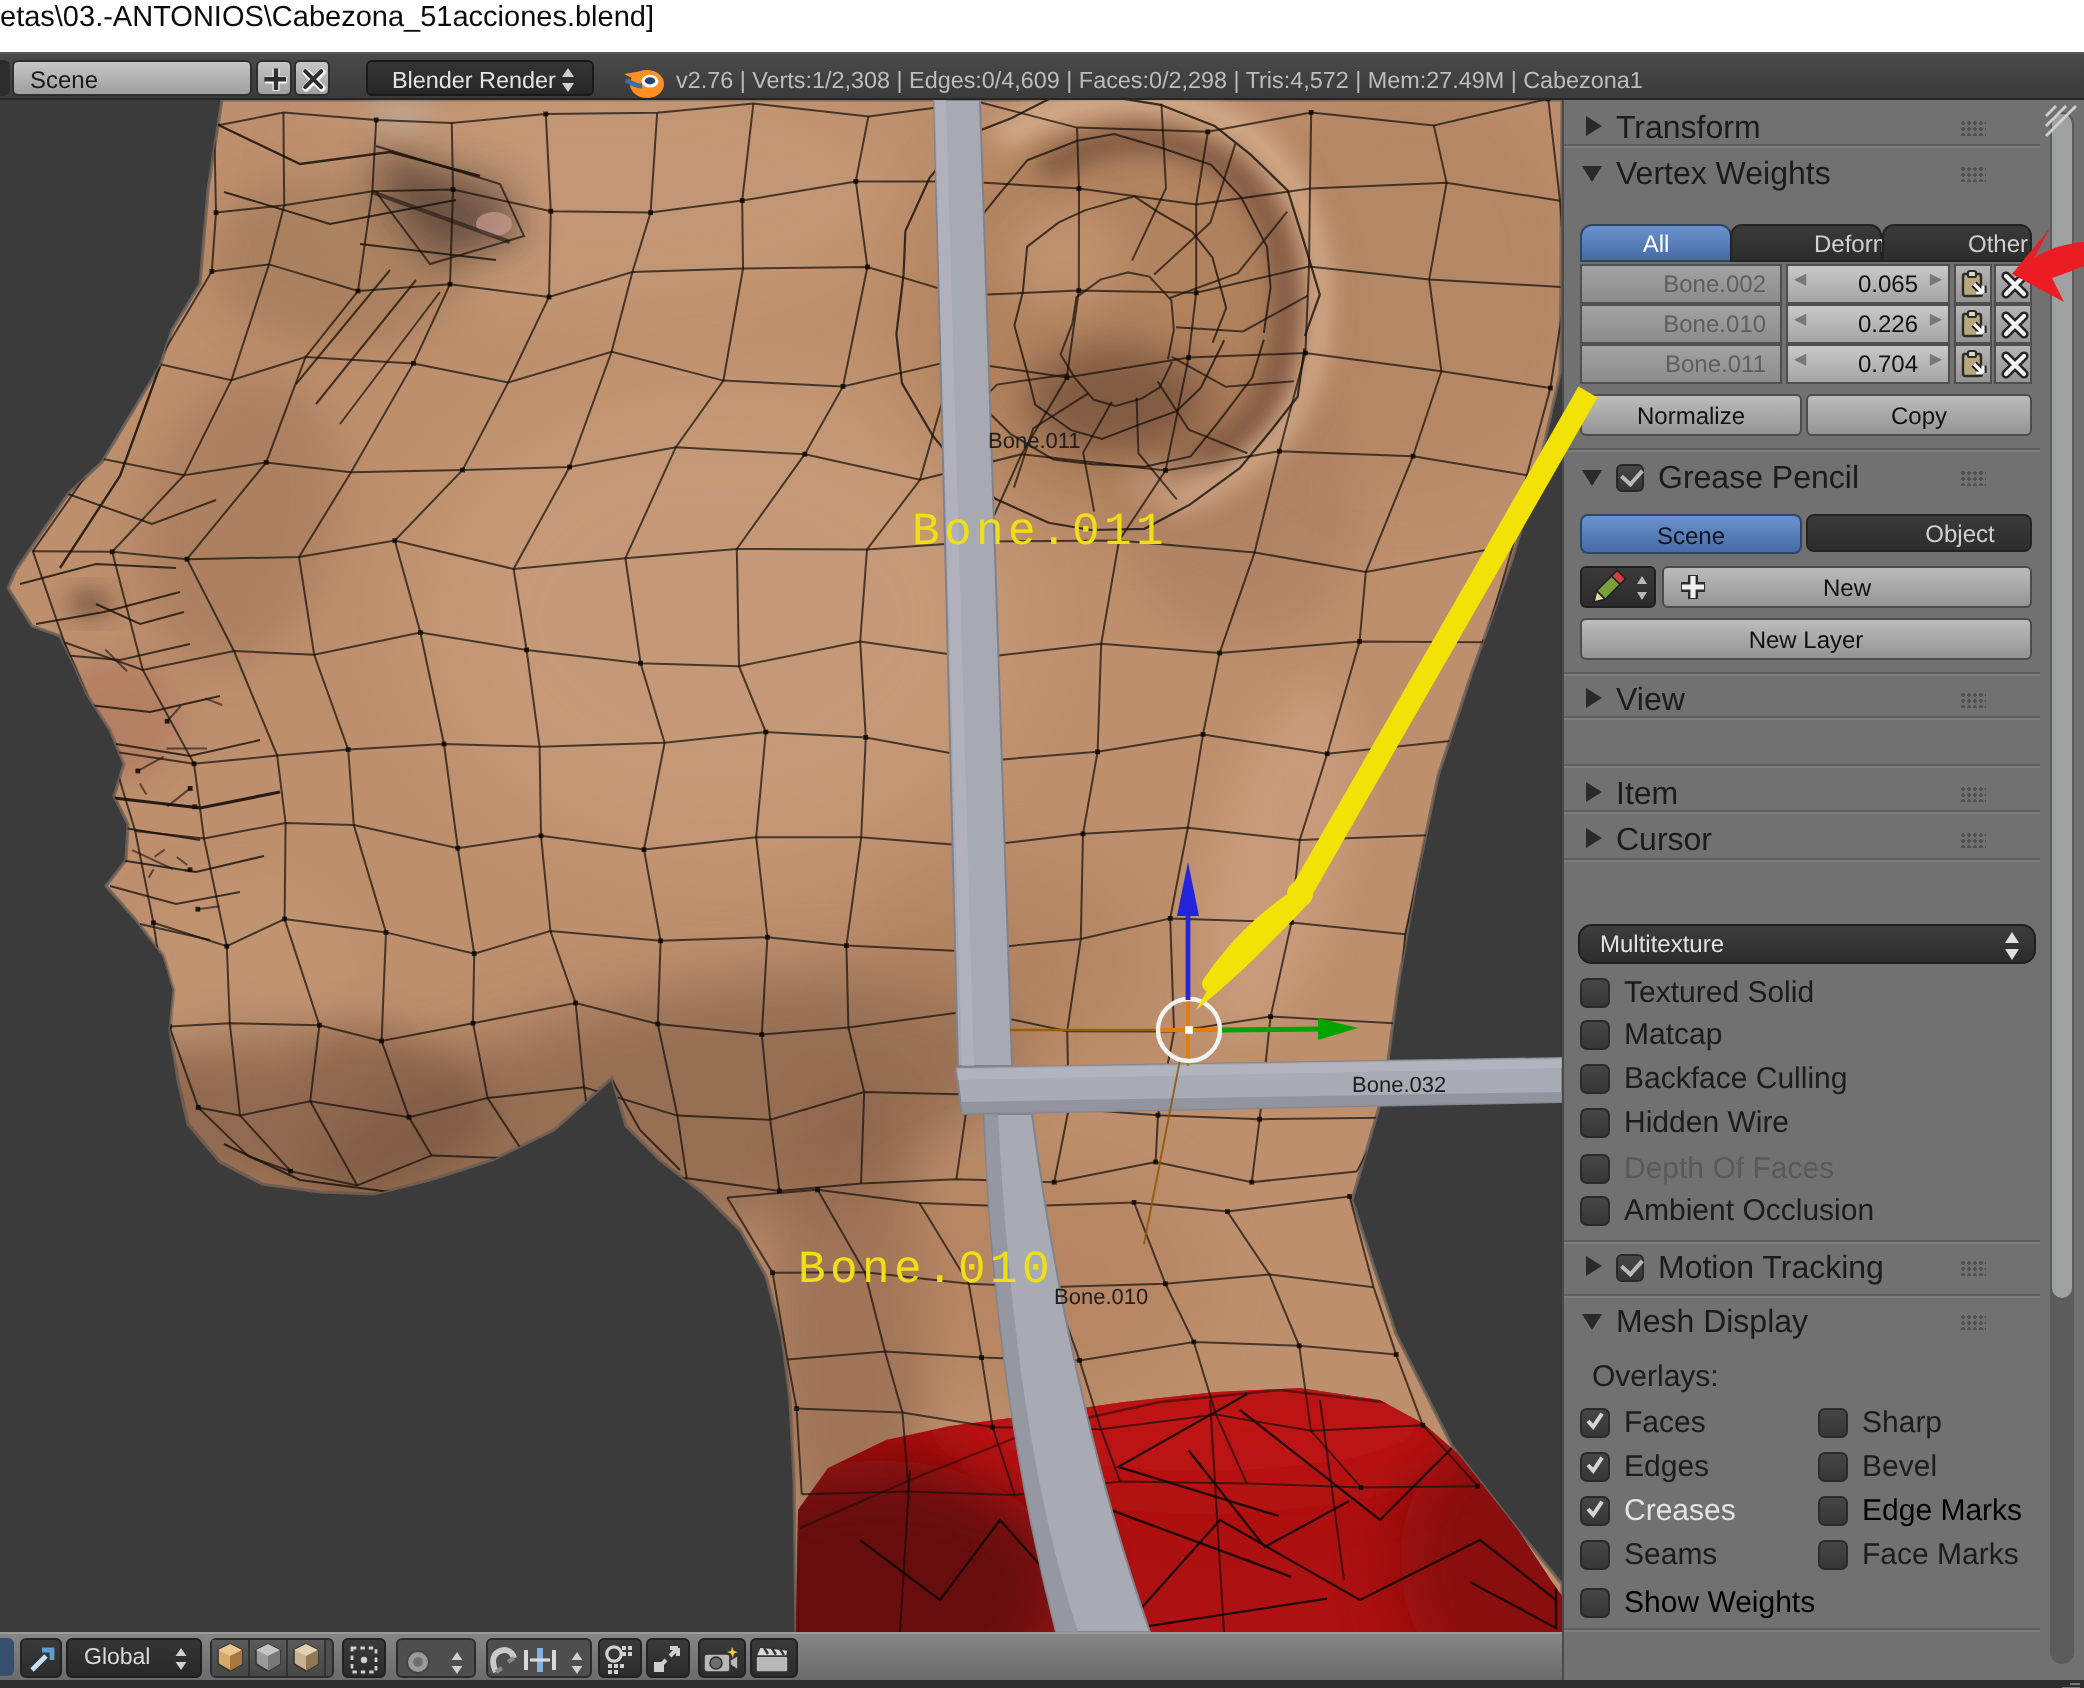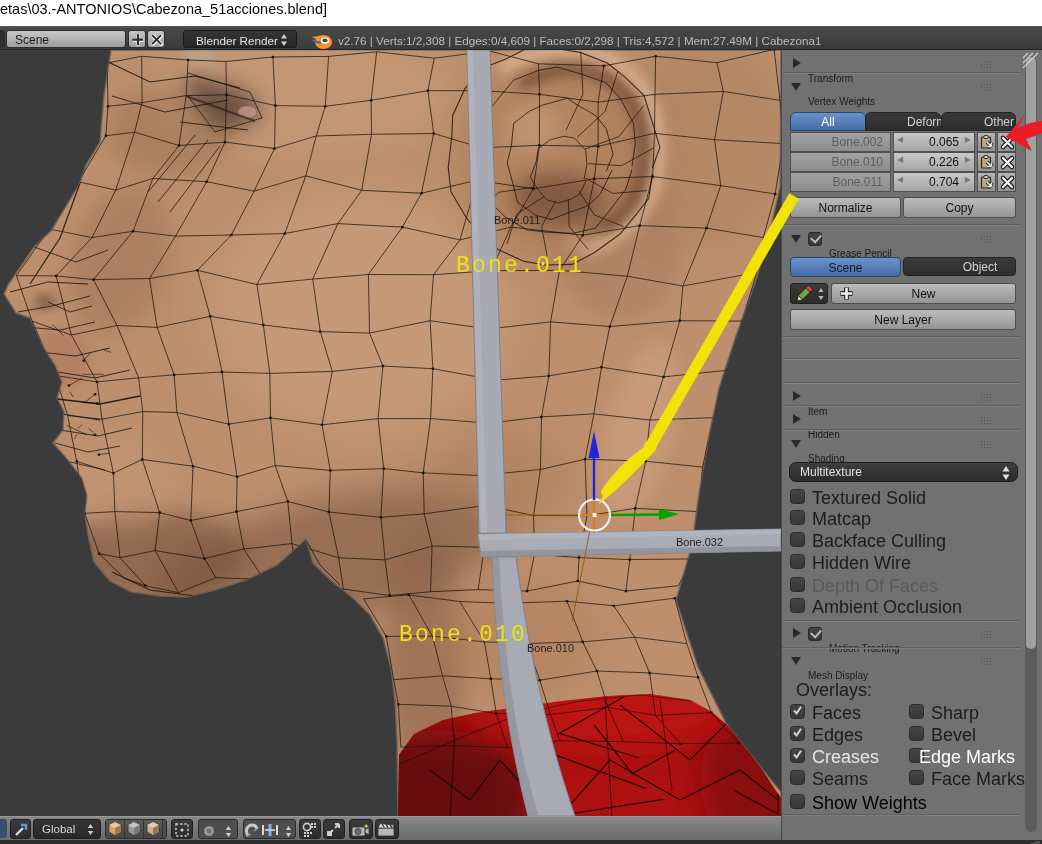--- a/index.html
+++ b/index.html
@@ -15,21 +15,21 @@
 .hbtn { position:absolute; top:3px; width:18px; height:18px;
   background:linear-gradient(#c6c6c6,#9e9e9e); border:1px solid #2e2e2e; border-radius:3px; }
 #brender { position:absolute; left:183px; top:3px; width:114px; height:18px;
   background:linear-gradient(#353535,#262626); border:1px solid #1a1a1a; border-radius:3px;
   font-size:11.7px; color:#e4e4e4; padding:2.5px 0 0 12px; }
 #stats { position:absolute; left:338px; top:7px; font-size:11.7px; color:#bdbdbd; }
 #viewport-wrap { position:absolute; left:0; top:50px; width:781px; height:766px; }
 #panel { position:absolute; left:781px; top:50px; width:261px; height:790px; background:#717171;
   border-left:1px solid #4a4a4a; font-size:12px; }
 .phead { position:absolute; left:0; width:237px; height:20px; }
-.phlabel { position:absolute; top:2px; color:#1b1b1b; font-size:10px;margin-top:17px; }
+.phlabel { position:absolute; top:2px; color:#1b1b1b; font-size:16px; }
 .tri-r { position:absolute; left:11px; top:4px; width:0; height:0;
   border-left:8px solid #2a2a2a; border-top:5px solid transparent; border-bottom:5px solid transparent; }
 .tri-d { position:absolute; left:9px; top:6px; width:0; height:0;
   border-top:8px solid #2a2a2a; border-left:5px solid transparent; border-right:5px solid transparent; }
 .grip { position:absolute; right:26px; top:6px; width:13px; height:8px;
   background-image:radial-gradient(#525252 0.8px, transparent 0.9px); background-size:3px 3px; }
 .sep { position:absolute; left:0px; width:238px; height:1px; background:#5e5e5e; box-shadow:0 1px 0 #7e7e7e; }
 .cb { position:absolute; width:14px; height:14px; background:linear-gradient(#474747,#363636);
   border:1px solid #282828; border-radius:3px; }
 .cbchk::after { content:""; position:absolute; left:2px; top:1px; width:8px; height:5px;
@@ -51,21 +51,21 @@
   border:1px solid #4f4f4f; }
 .btn { position:absolute; height:21px; background:linear-gradient(#bcbcbc,#949494);
   border:1px solid #4c4c4c; border-radius:3px; color:#101010; font-size:12px; text-align:center; padding-top:3px; }
 .plus { position:absolute; left:7px; top:2px; }
 .dbtn { position:absolute; height:21px; background:linear-gradient(#3a3a3a,#2b2b2b);
   border:1px solid #202020; border-radius:3px; }
 .ddark { position:absolute; height:20px; background:linear-gradient(#3d3d3d,#2c2c2c);
   border:1px solid #1f1f1f; border-radius:7px; color:#e2e2e2; font-size:12px; padding:2px 0 0 10px; }
 .cbx { position:absolute; width:15px; height:15px; background:linear-gradient(#454545,#373737);
   border:1px solid #2a2a2a; border-radius:3.5px; }
-.cbl { position:absolute; font-size:18px; }
+.cbl { position:absolute; font-size:15px; }
 #scrolltrack { position:absolute; left:243px; top:6px; width:12px; height:776px; background:#5c5c5c; border-radius:6px; }
 #scrollthumb { position:absolute; left:244px; top:7px; width:10px; height:592px; background:#9fa0a0; border-radius:5px; }
 #cornergrip { position:absolute; right:2px; top:2px; }
 #botbar { position:absolute; left:0; top:816px; width:781px; height:24px;
   background:linear-gradient(#868686,#6b6b6b); border-top:1px solid #9a9a9a; }
 .bstub { position:absolute; left:0; top:2px; width:7px; height:19px; background:#35506e; border-radius:0 3px 3px 0; }
 .bbtn { position:absolute; top:2px; height:20px; background:linear-gradient(#3a3a3a,#2c2c2c);
   border:1px solid #222; border-radius:3px; }
 #globaldd { position:absolute; left:33px; top:2px; width:68px; height:20px;
   background:linear-gradient(#353535,#282828); border:1px solid #1e1e1e; border-radius:3px;
@@ -522,39 +522,39 @@
       </svg>
   </div>
   <div class="btn" style="left:8px;top:259px;width:226px">New Layer</div>
   <div class="btn" style="left:49px;top:233px;width:185px"><span class="plus">
   <svg width="15" height="15" viewBox="0 0 15 15">
           <path d="M7.5,1.5 L7.5,13.5 M1.5,7.5 L13.5,7.5" stroke="#2c2c2c" stroke-width="5"></path>
           <path d="M7.5,2 L7.5,13 M2,7.5 L13,7.5" stroke="#f0f0f0" stroke-width="2.6"></path>
         </svg>
   </span>New</div>
   <div class="sep" style="top:286px"></div>
+  <div class="phead" style="top:290px">
+      <span class="tri-r"></span>
+      <span class="phlabel" style="left:26px">View</span>
+      <span class="grip"></span>
+    </div>
   <div class="sep" style="top:308px"></div>
   <div class="sep" style="top:332px"></div>
   <div class="phead" style="top:337px">
       <span class="tri-r"></span>
       <span class="phlabel" style="left:26px">Item</span>
       <span class="grip"></span>
     </div>
   <div class="sep" style="top:355px"></div>
   <div class="phead" style="top:360px">
       <span class="tri-r"></span>
-      <span class="phlabel" style="left:26px">Hidden</span>
+      <span class="phlabel" style="left:26px">Cursor</span>
       <span class="grip"></span>
     </div>
   <div class="sep" style="top:379px"></div>
-  <div class="phead" style="top:384px">
-      <span class="tri-d"></span>
-      <span class="phlabel" style="left:26px">Shading</span>
-      <span class="grip"></span>
-    </div>
   <div class="ddark" style="left:7px;top:412px;width:229px">Multitexture
     <svg width="12" height="16" viewBox="0 0 12 16" style="position:absolute;right:5px;top:2px">
         <path d="M6,1 L2.5,6.5 L9.5,6.5 Z M6,15 L2.5,9.5 L9.5,9.5 Z" fill="#e0e0e0"></path>
       </svg>
   </div>
   <div class="cbx" style="left:8px;top:439px"></div>
     <div class="cbl" style="left:30px;top:438px;color:#1c1c1c">Textured Solid</div>
   <div class="cbx" style="left:8px;top:460px"></div>
     <div class="cbl" style="left:30px;top:459px;color:#1c1c1c">Matcap</div>
   <div class="cbx" style="left:8px;top:482px"></div>
@@ -595,21 +595,21 @@
     <div class="cbl" style="left:30px;top:675px;color:#1c1c1c">Edges</div>
   <div class="cbx" style="left:127px;top:676px"></div>
     <div class="cbl" style="left:149px;top:675px;color:#1c1c1c">Bevel</div>
   <div class="cbx" style="left:8px;top:698px">
       <svg width="11" height="11" viewBox="0 0 11 11" style="position:absolute;left:1px;top:0px">
         <path d="M2,5.5 L4.6,8.4 L9,1.8" fill="none" stroke="#d4d4d4" stroke-width="2"></path>
       </svg>
     </div>
     <div class="cbl" style="left:30px;top:697px;color:#e4e4e4">Creases</div>
   <div class="cbx" style="left:127px;top:698px"></div>
-    <div class="cbl" style="left:137px;top:697px;color:#ffffff">Edge Marks</div>
+    <div class="cbl" style="left:149px;top:697px;color:#000000">Edge Marks</div>
   <div class="cbx" style="left:8px;top:720px"></div>
     <div class="cbl" style="left:30px;top:719px;color:#1c1c1c">Seams</div>
   <div class="cbx" style="left:127px;top:720px"></div>
     <div class="cbl" style="left:149px;top:719px;color:#1c1c1c">Face Marks</div>
   <div class="cbx" style="left:8px;top:744px"></div>
     <div class="cbl" style="left:30px;top:743px;color:#000000">Show Weights</div>
   <div class="sep" style="top:764px"></div>
   <div id="scrolltrack"></div>
   <div id="scrollthumb"></div>
   <div id="cornergrip"><svg width="18" height="18" viewBox="0 0 18 18">

